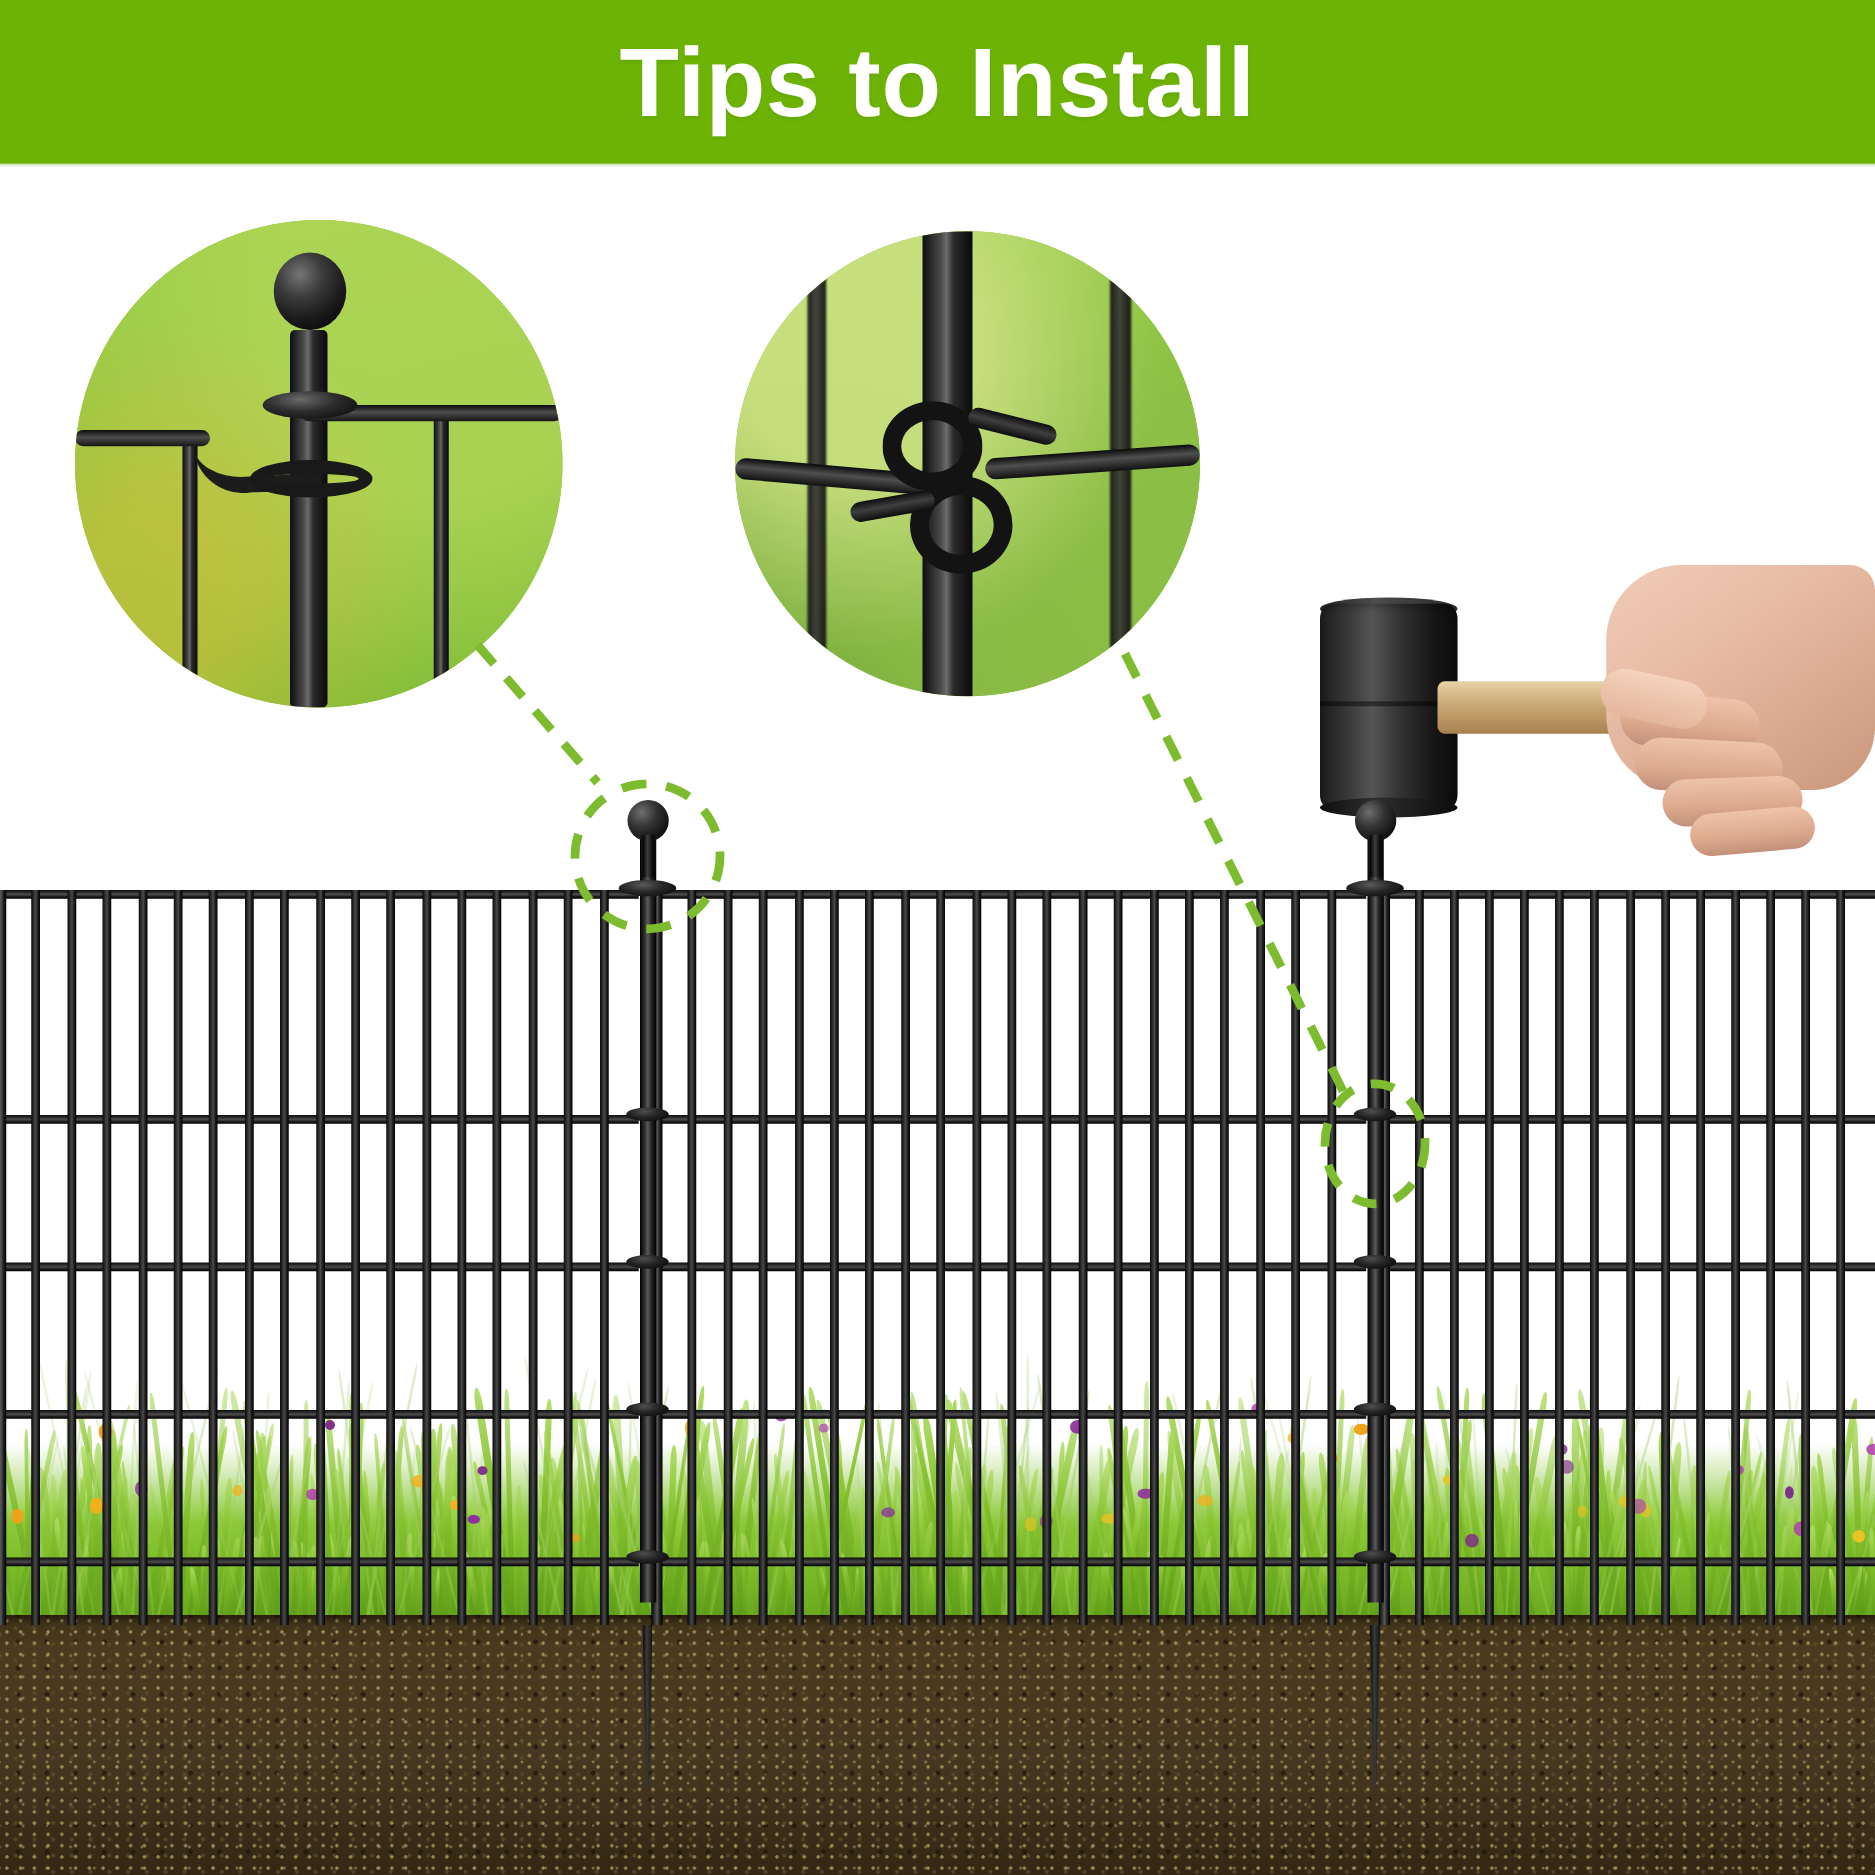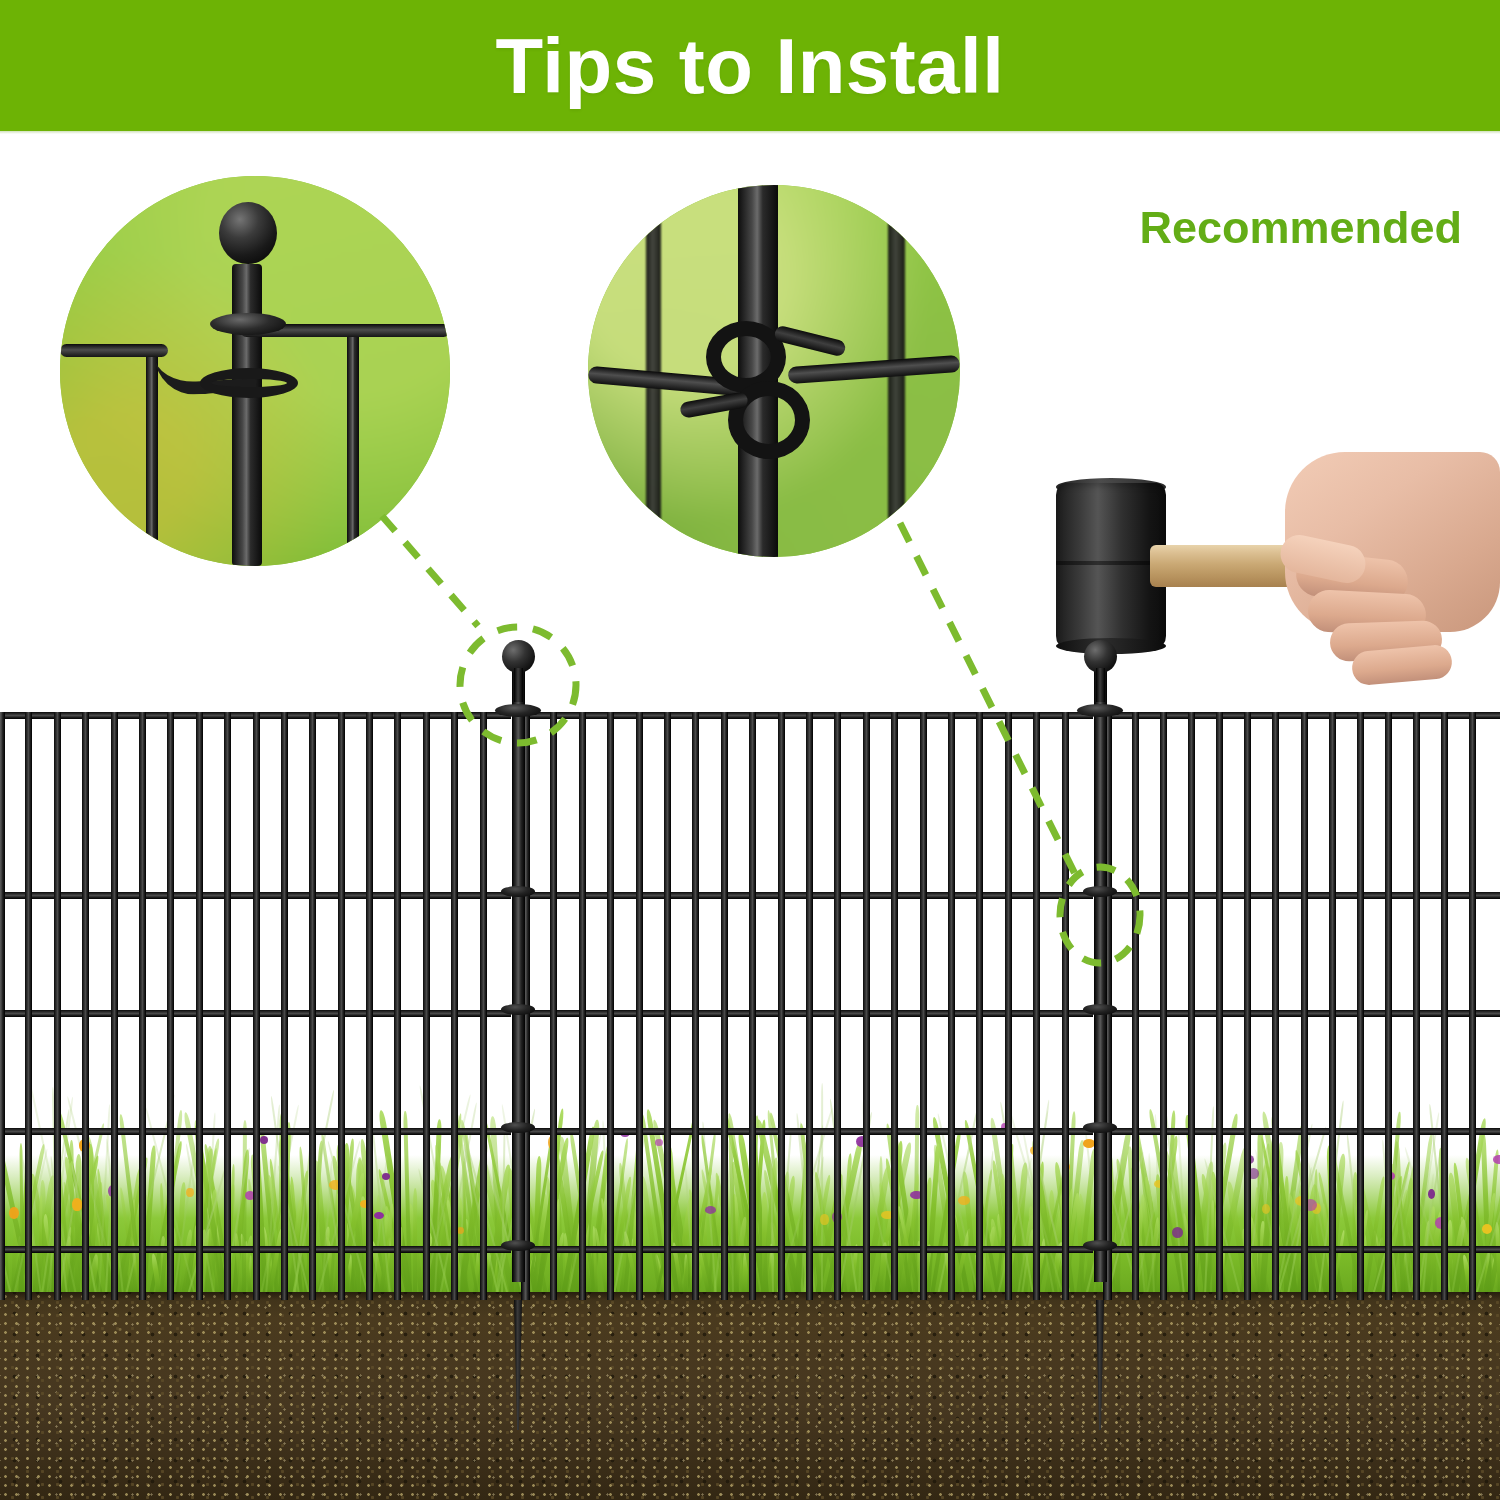--- a/index.html
+++ b/index.html
@@ -109,21 +109,20 @@
 <body>
 
 <div id="stage">
 
   <div class="banner">
     <div class="banner-title">Tips to Install</div>
   </div>
   <div class="banner-edge"></div>
 
   <div class="tips">
-    <div>Recommended</div>
   </div>
 
   <div class="callout callout-1">
     <div class="blurbg bg1"></div>
 
     <div class="bar barv glossy" style="left:86px;top:176px;width:12px;height:214px;"></div>
 
     <div class="bar barv glossy" style="left:287px;top:150px;width:12px;height:240px;"></div>
 
     <div class="bar barv glossy" style="left:172px;top:88px;width:30px;height:302px;border-radius:4px;"></div>

